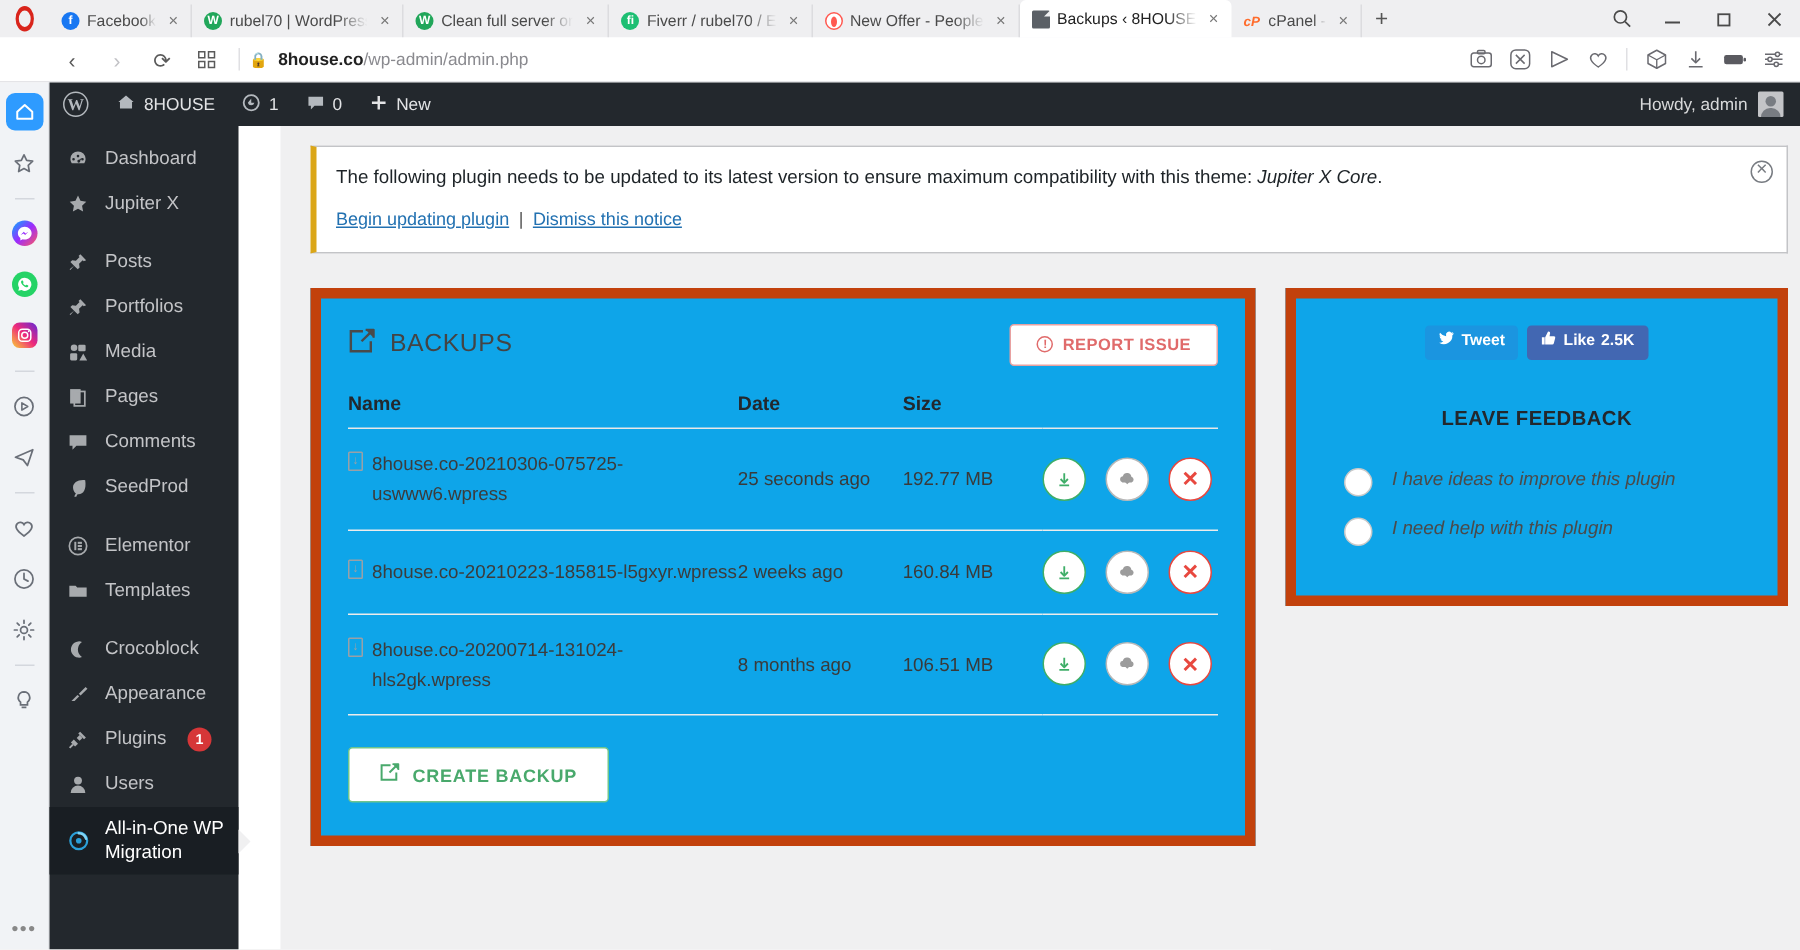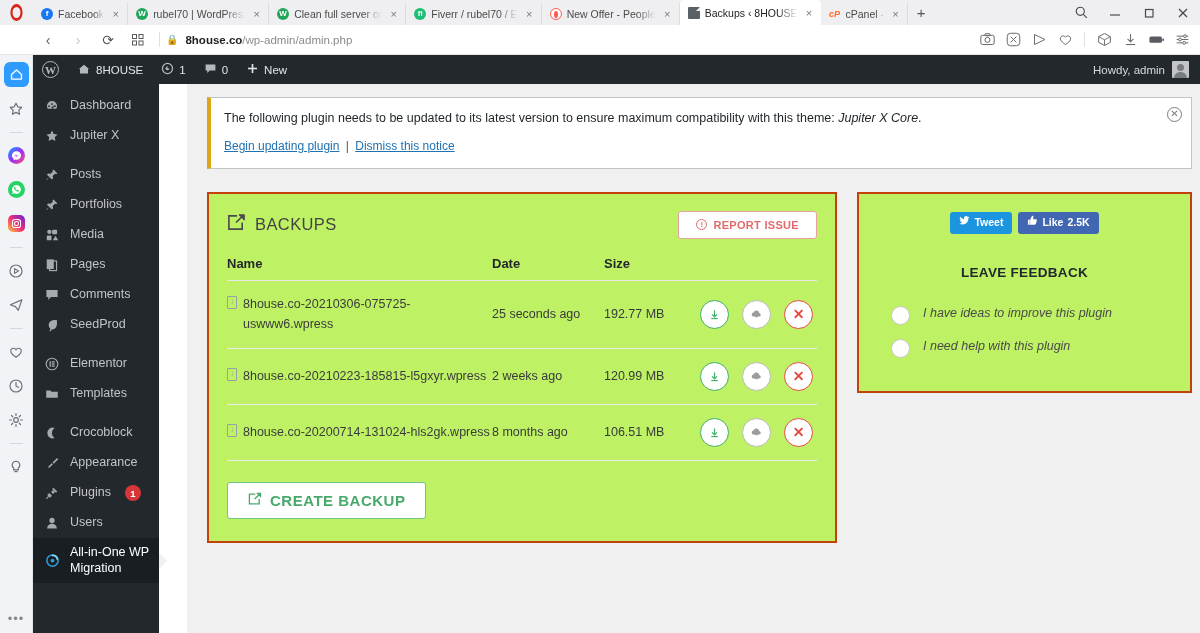--- a/index.html
+++ b/index.html
@@ -137,21 +137,21 @@
   .notice em { font-style:italic; }
   .notice .links { margin-top:9px; font-size:12px; }
   .notice a { color:#2271b1; text-decoration:underline; }
   .notice .sep { color:#555; margin:0 3px; text-decoration:none; }
   .notice .dismiss { position:absolute; right:9px; top:9px; width:15px; height:15px;
                      border-radius:50%; border:1.5px solid #787c82; color:#787c82;
                      font-size:10px; line-height:11px; text-align:center; }
 
   .cols { display:flex; gap:20px; padding:23px 20px 0 20px; align-items:flex-start; }
 
-  .card { background:#bef264; border:2px solid #c2410c; }
+  .card { background:#0ea5e9; border:7px solid #c2410c; }
   .card-main { width:630px; padding:17px 18px 22px; }
   .card-side { width:335px; padding:18px 16px 26px; }
 
   .card-head { display:flex; align-items:center; justify-content:space-between; margin-bottom:17px; }
   .card-title { display:flex; align-items:center; gap:9px; font-size:16.5px;
                 letter-spacing:.4px; color:#444; font-weight:400; }
   .btn-report {
     border:1px solid #e8a1a1; color:#e06b6b; background:#fff; border-radius:3px;
     font-size:11px; letter-spacing:.3px; padding:7px 17px; display:flex;
     align-items:center; gap:6px; font-weight:600;
@@ -178,21 +178,21 @@
   .abtn { width:29px; height:29px; border-radius:50%; border:1.6px solid;
           display:flex; align-items:center; justify-content:center; font-size:13px;
           background:#fff; line-height:1; }
   .a-dl { border-color:#3fae68; color:#3fae68; }
   .a-rs { border-color:#b8b8b8; color:#9c9c9c; }
   .a-del { border-color:#e8483f; color:#e8483f; font-size:14px; font-weight:bold; }
 
   .btn-create {
     margin-top:21px; display:inline-flex; align-items:center; gap:8px;
     border:1px solid #6fc58c; color:#49a96c; background:#fff; border-radius:3px;
-    font-size:15px; font-weight:600; letter-spacing:.5px; padding:9px 20px;
+    font-size:12px; font-weight:600; letter-spacing:.5px; padding:9px 20px;
   }
 
   .social { display:flex; justify-content:center; gap:6px; }
   .sbtn { display:flex; align-items:center; gap:4px; color:#fff; font-size:10.5px;
           font-weight:bold; padding:3px 9px; border-radius:3px; line-height:1.5; }
   .s-tw { background:#1b95e0; }
   .s-fb { background:#4267b2; }
   .side-title { text-align:center; font-size:13.5px; font-weight:bold; color:#23282d;
                 letter-spacing:.3px; margin:31px 0 19px; }
   .radio-row { display:flex; align-items:flex-start; gap:13px; padding:7px 0 7px 16px;
@@ -685,21 +685,21 @@
                 </td>
               </tr>
               <tr>
                 <td class="c-name">
                   <span class="fname">
                     <span class="fileicon"></span>
                     <span>8house.co-20210223-185815-l5gxyr.wpress</span>
                   </span>
                 </td>
                 <td class="c-date">2 weeks ago</td>
-                <td class="c-size">120.99 MB</td>
+                <td class="c-size">160.84 MB</td>
                 <td class="c-actions">
                   <span class="acts">
                     <span class="abtn a-dl">
                       <svg width="13" height="13" viewBox="0 0 16 16">
                         <line x1="8" y1="3" x2="8" y2="10.6" stroke="#3fae68" stroke-width="1.5"></line>
                         <path d="M5 7.8 L8 10.9 L11 7.8" fill="none" stroke="#3fae68" stroke-width="1.5" stroke-linejoin="round"></path>
                         <line x1="4" y1="13" x2="12" y2="13" stroke="#3fae68" stroke-width="1.5"></line>
                       </svg>
                     </span>
                     <span class="abtn a-rs">

